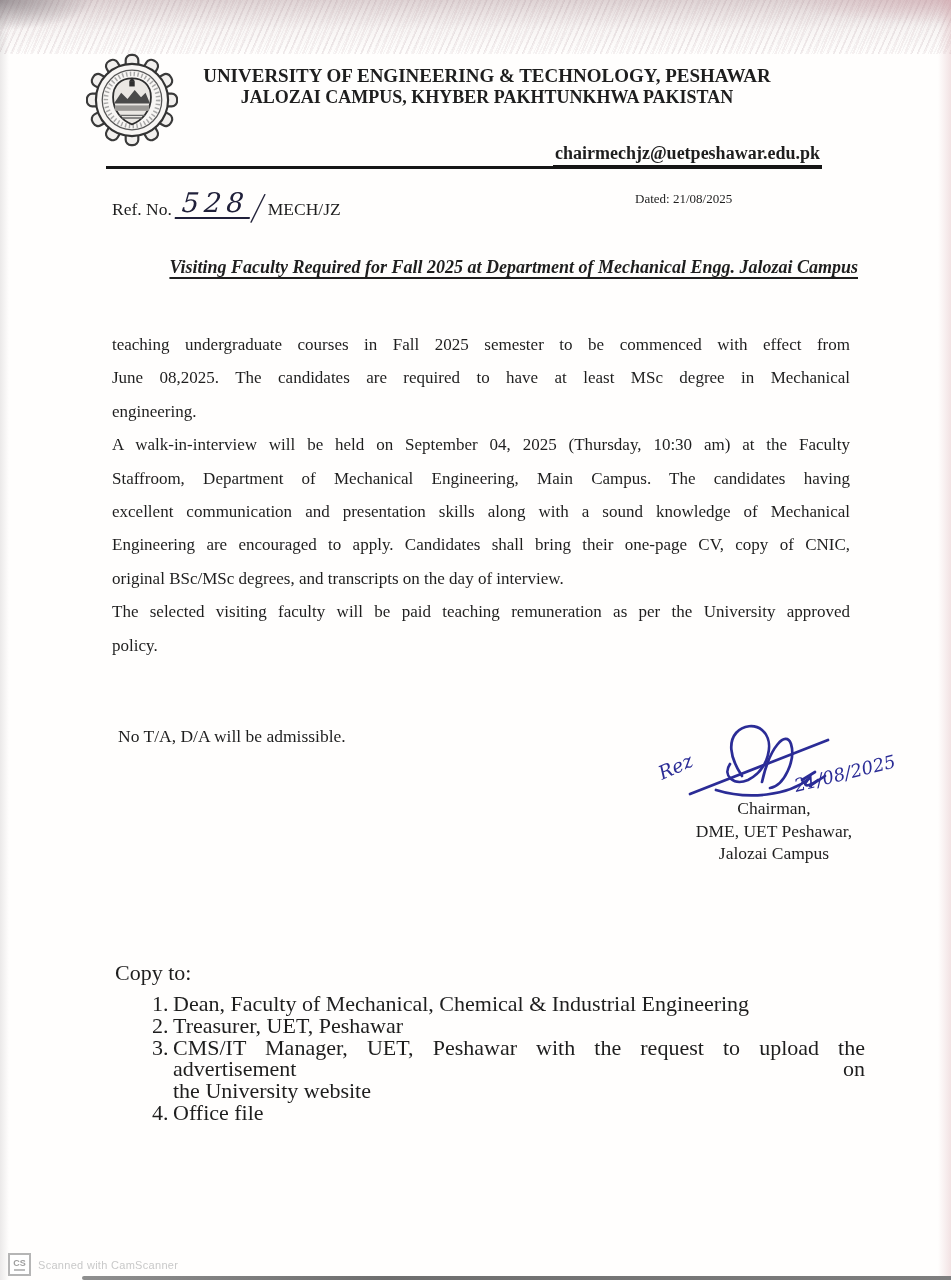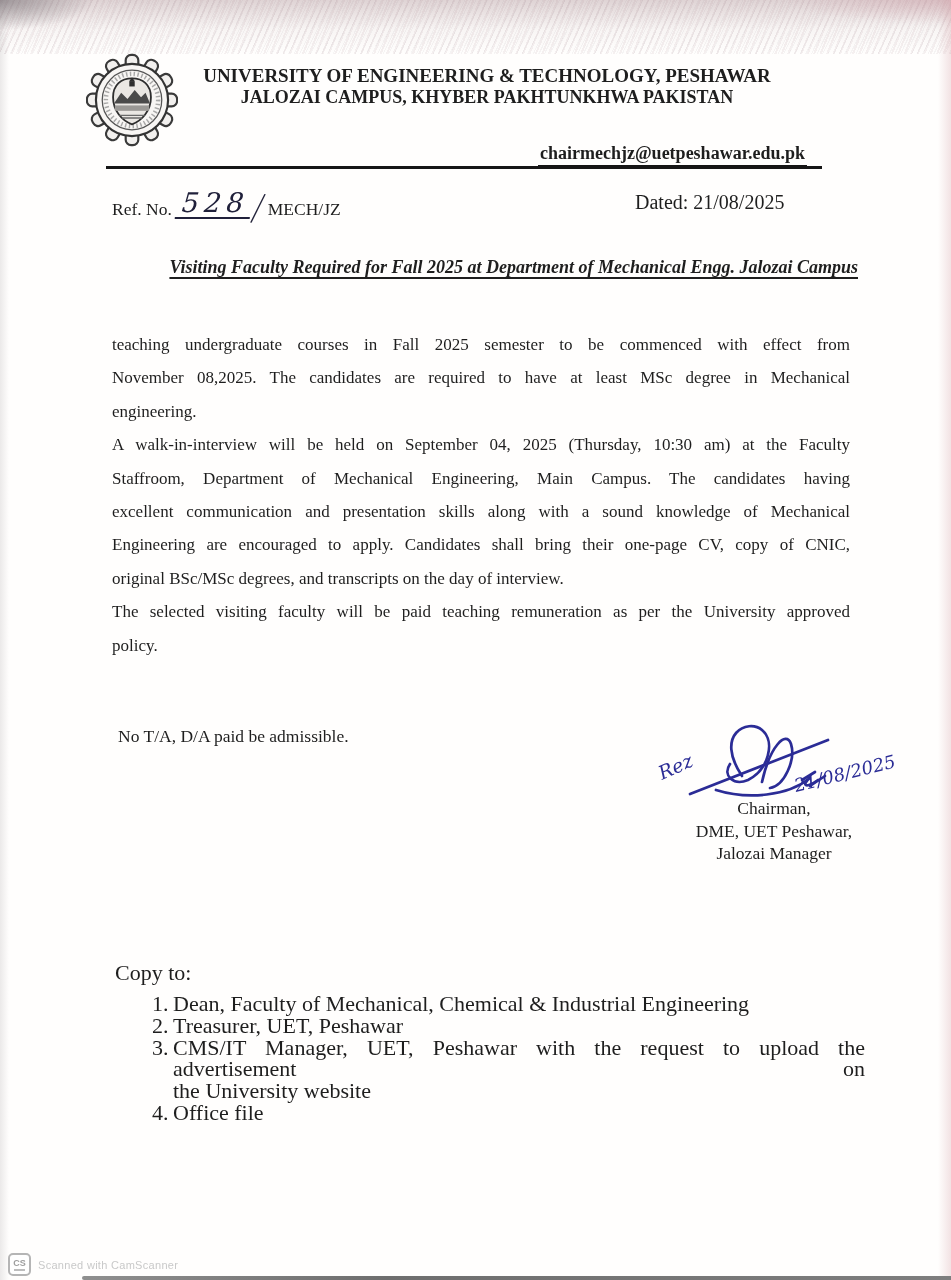--- a/index.html
+++ b/index.html
@@ -24,33 +24,33 @@
     background:linear-gradient(to right, rgba(130,125,128,.16), transparent); }
   .bottom-strip { position:absolute; left:82px; right:0; bottom:0; height:4px;
     background:linear-gradient(to right,#8f8f8f,#6e6e6e 35%,#7e7e7e); border-radius:3px 0 0 3px; }
 
   
   .logo { position:absolute; left:86px; top:52px; }
   .header { position:absolute; left:112px; top:66px; width:750px; text-align:center; font-weight:bold; line-height:20.5px; }
   .header .h1 { font-size:19px; letter-spacing:.2px; }
   .header .h2 { font-size:19px; }
   .header .h3 { font-size:18px; }
-  .email { position:absolute; right:144px; top:143px; font-size:18px; font-weight:bold;
+  .email { position:absolute; right:129px; top:143px; font-size:18px; font-weight:bold;
     border-bottom:2px solid #141414; padding:0 2px 1px; }
   .rule { position:absolute; left:106px; top:166px; width:716px; height:3px; background:#161616; }
 
   
   .ref-row { position:absolute; left:112px; top:190px; font-size:17.5px; white-space:nowrap; }
   .ref-number { display:inline-block; font-family:"DejaVu Serif", serif; font-style:italic;
     font-size:27px; letter-spacing:5px; color:#20203a; line-height:1;
     border-bottom:2.5px solid #20203a; padding:0 2px 1px 6px; transform:skewX(-5deg);
     position:relative; top:-3px; }
   .ref-slash { display:inline-block; font-size:30px; color:#23233a; font-weight:normal;
     transform:rotate(14deg) scaleY(1.55); position:relative; top:3px; margin:0 1px 0 -1px; line-height:1; }
-  .dated { position:absolute; left:635px; top:191px; font-size:20px; }
+  .dated { position:absolute; left:635px; top:191px; font-size:13px; }
 
   
   .title { position:absolute; left:110px; top:257px; width:748px; text-align:right;
     font-size:18px; font-weight:bold; font-style:italic;
     text-decoration:underline; text-decoration-thickness:2px; text-underline-offset:4px; }
 
   
   .body-text { position:absolute; left:112px; top:328px; width:738px;
     font-size:17px; line-height:33.4px; }
   .bline { text-align:justify; text-align-last:justify; }
@@ -67,21 +67,21 @@
   .copy-label { margin-bottom:7px; }
   .copy-list { margin-left:37px; }
   .copy-item { display:flex; line-height:21.8px; }
   .copy-num { width:21px; flex:none; }
   .copy-lines { width:692px; }
   .cline.just { text-align:justify; text-align-last:justify; }
 
   
   .watermark { position:absolute; left:8px; top:1253px; display:flex; align-items:center; gap:7px;
     font-family:"Liberation Sans", sans-serif; }
-  .wm-badge { width:19px; height:19px; border:2px solid #b5b5b5; border-radius:5px; color:#9e9e9e;
+  .wm-badge { width:19px; height:19px; border:2px solid #b5b5b5; border-radius:0; color:#9e9e9e;
     font-size:9px; font-weight:bold; display:flex; align-items:center; justify-content:center;
     flex-direction:column; line-height:1; background:#fff; }
   .wm-badge i { display:block; width:11px; height:2px; background:#bdbdbd; margin-top:1px; }
   .wm-text { color:#c9c9c9; font-size:11px; letter-spacing:.3px; }
 </style>
 </head>
 <body>
 
 <div class="page">
   <div class="scan-top"></div>
@@ -127,54 +127,54 @@
     <span class="ref-slash">/</span>
     <span>MECH/JZ</span>
   </div>
   <div class="dated">Dated: 21/08/2025</div>
 
   <div class="title">Visiting Faculty Required for Fall 2025 at Department of Mechanical Engg. Jalozai Campus</div>
 
   <div class="body-text">
     <div>
       <div class="bline">teaching undergraduate courses in Fall 2025 semester to be commenced with effect from</div>
-      <div class="bline">November 08,2025. The candidates are required to have at least MSc degree in Mechanical</div>
+      <div class="bline">June 08,2025. The candidates are required to have at least MSc degree in Mechanical</div>
       <div class="bline last">engineering.</div>
     </div>
     <div>
       <div class="bline">A walk-in-interview will be held on September 04, 2025 (Thursday, 10:30 am) at the Faculty</div>
       <div class="bline">Staffroom, Department of Mechanical Engineering, Main Campus. The candidates having</div>
       <div class="bline">excellent communication and presentation skills along with a sound knowledge of Mechanical</div>
       <div class="bline">Engineering are encouraged to apply. Candidates shall bring their one-page CV, copy of CNIC,</div>
       <div class="bline last">original BSc/MSc degrees, and transcripts on the day of interview.</div>
     </div>
     <div>
       <div class="bline">The selected visiting faculty will be paid teaching remuneration as per the University approved</div>
       <div class="bline last">policy.</div>
     </div>
   </div>
 
-  <div class="note">No T/A, D/A paid be admissible.</div>
+  <div class="note">No T/A, D/A will be admissible.</div>
 
   <svg class="signature-svg" width="270" height="92" viewBox="0 0 270 92" aria-hidden="true">
     <g stroke="#2b2c96" stroke-width="2.7" fill="none" stroke-linecap="round">
       <path d="M92,58 C64,16 98,0 112,12 C126,24 118,52 98,62 C84,68 72,58 80,46"></path>
       <path d="M112,64 C120,28 136,12 141,26 C146,42 134,68 120,70"></path>
       <path d="M66,72 C98,82 138,78 160,60 C152,66 154,72 168,62"></path>
       <path d="M40,76 L178,22"></path>
       <path d="M152,62 l13,-8 m-5,14 l15,-10"></path>
     </g>
     <text x="12" y="62" transform="rotate(-24 12 62)" font-family="DejaVu Serif, serif" font-style="italic" font-size="19" fill="#2b2c96">Rez</text>
     <text x="146" y="74" transform="rotate(-14 146 74)" font-family="DejaVu Serif, serif" font-style="italic" font-size="18" fill="#2b2c96">21/08/2025</text>
   </svg>
 
   <div class="sig-block">
     <div>Chairman,</div>
     <div>DME, UET Peshawar,</div>
-    <div>Jalozai Manager</div>
+    <div>Jalozai Campus</div>
   </div>
 
   <div class="copy">
     <div class="copy-label">Copy to:</div>
     <div class="copy-list">
       <div class="copy-item">
         <span class="copy-num">1.</span>
         <span class="copy-lines"><span class="cline">Dean, Faculty of Mechanical, Chemical &amp; Industrial Engineering</span></span>
       </div>
       <div class="copy-item">

